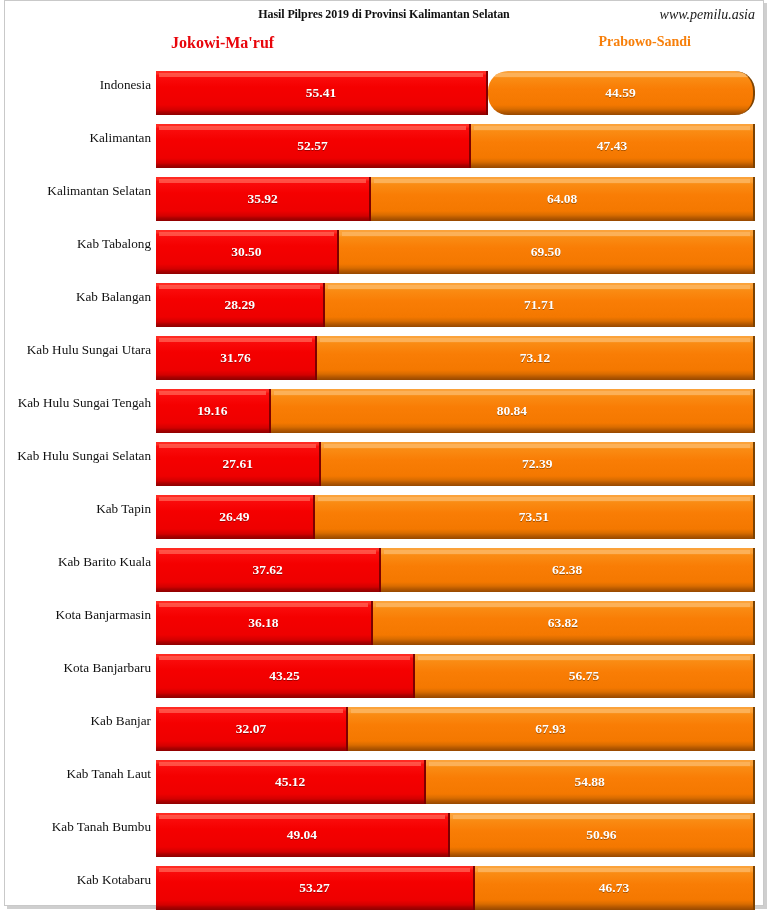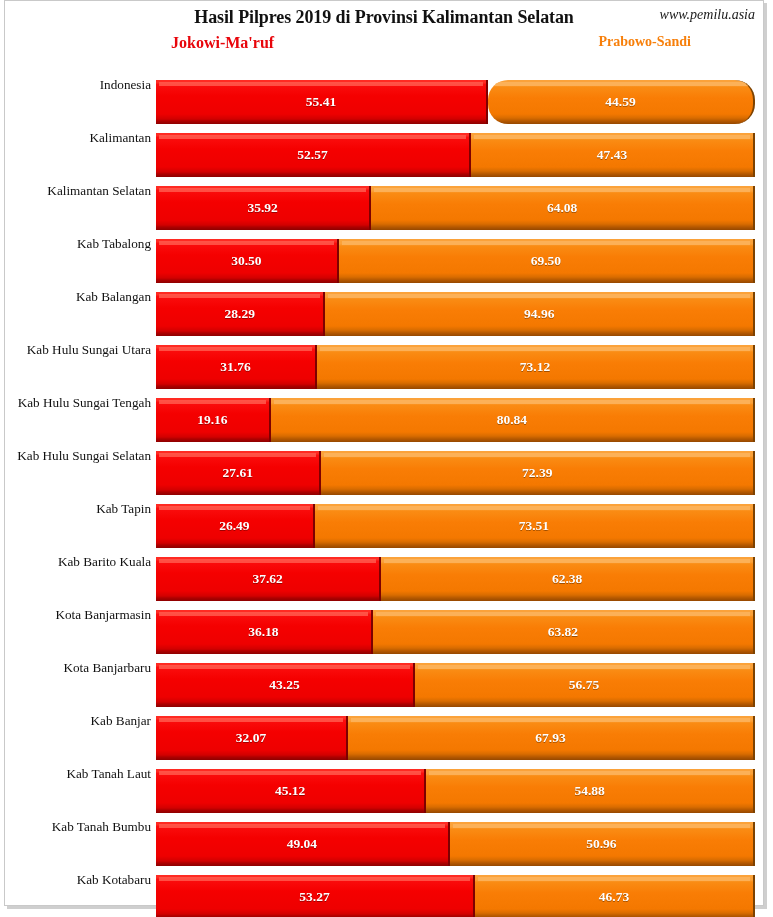--- a/index.html
+++ b/index.html
@@ -34,21 +34,21 @@
     top: 0;
     width: 100%;
     height: 60px;
   }
   #chart-title {
     position: absolute;
     left: 0;
     top: 6px;
     width: 100%;
     text-align: center;
-    font-size: 18px;
+    font-size: 12px;
     font-weight: bold;
     color: #111111;
     letter-spacing: -0.1px;
     box-sizing: border-box;
   }
   #watermark {
     position: absolute;
     right: 8px;
     top: 6px;
     font-size: 14px;
@@ -101,21 +101,21 @@
   }
   .bars {
     position: absolute;
     left: 151px;
     top: 0;
     right: 8px;
     height: 44px;
   }
   .seg {
     position: absolute;
-    top: 17px;
+    top: 8px;
     height: 44px;
     box-sizing: border-box;
     overflow: hidden;
   }
   .seg-a {  
     left: 0;
     background:
       linear-gradient(to bottom,
         #ff2a22 0px, #ff2a22 3px,
         #fb0e0e 4px, #f50000 16px,
@@ -219,21 +219,21 @@
           </div>
         </div>
       </div>
       <div class="row" style="top: 216px;">
         <div class="row-label">Kab Balangan</div>
         <div class="bars">
           <div class="seg seg-a" style="width: 28.29%;">
             <span class="seg-val">28.29</span>
           </div>
           <div class="seg seg-b" style="left: 28.29%; right: 0px;">
-            <span class="seg-val">94.96</span>
+            <span class="seg-val">71.71</span>
           </div>
         </div>
       </div>
       <div class="row" style="top: 269px;">
         <div class="row-label">Kab Hulu Sungai Utara</div>
         <div class="bars">
           <div class="seg seg-a" style="width: 26.88%;">
             <span class="seg-val">31.76</span>
           </div>
           <div class="seg seg-b" style="left: 26.88%; right: 0px;">

